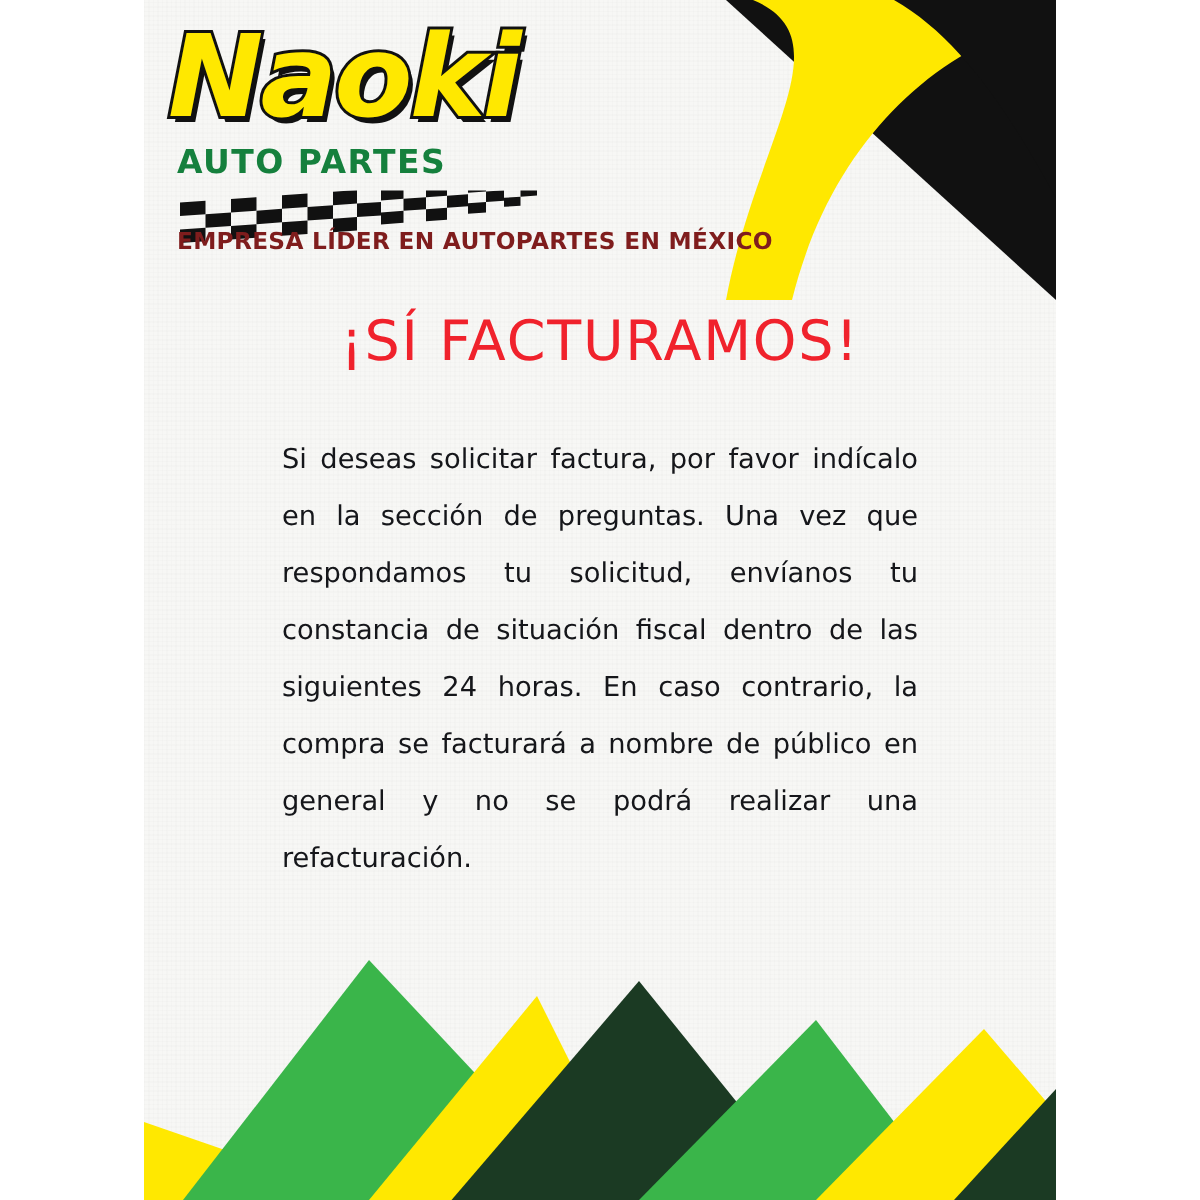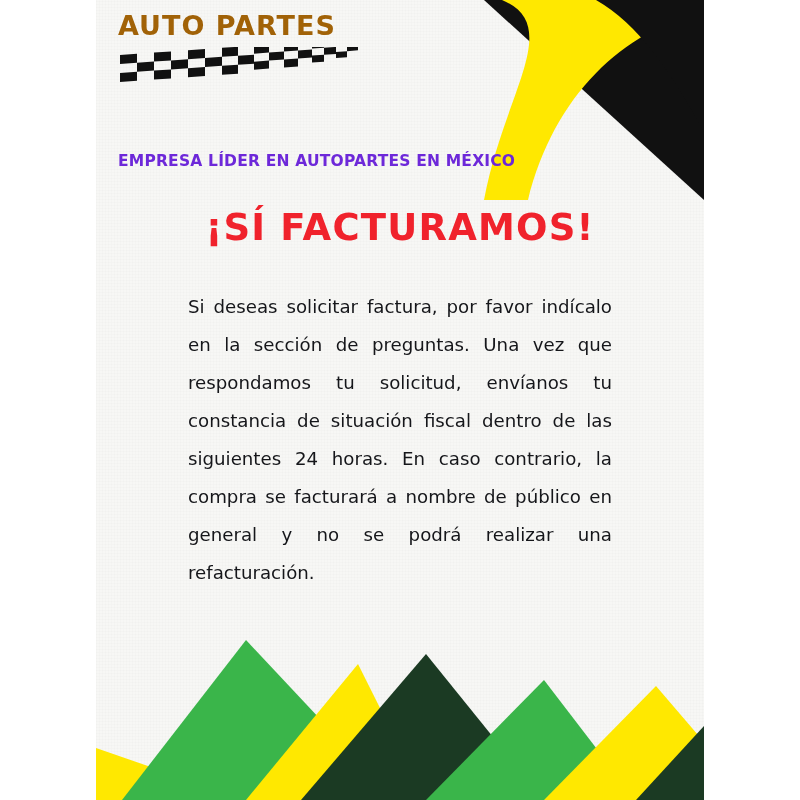--- a/index.html
+++ b/index.html
@@ -91,55 +91,55 @@
     color: #ffe800;
     -webkit-text-stroke: 4px #111111;
     paint-order: stroke fill;
     text-shadow: 3px 4px 0 #111111;
     margin: 0;
     white-space: nowrap;
   }
   .logo-sub {
     font-family: "DejaVu Sans", sans-serif;
     font-weight: bold;
-    font-size: 27px;
+    font-size: 22px;
     letter-spacing: 1px;
-    color: #a16207;
+    color: #15803d;
     margin: 2px 0 0 6px;
     white-space: nowrap;
   }
 
   
   .flag {
     margin-top: 6px;
     margin-left: 8px;
     width: 250px;
     height: 42px;
   }
 
   .tagline {
     position: absolute;
     left: 118px;
     top: 152px;
     font-family: "DejaVu Sans", sans-serif;
     font-weight: bold;
     font-size: 15.5px;
     letter-spacing: 0.2px;
-    color: #6d28d9;
+    color: #7f1d1d;
     white-space: nowrap;
   }
 
   .headline {
     position: absolute;
     left: 0;
     right: 0;
     top: 206px;
     text-align: center;
     font-family: "DejaVu Sans", sans-serif;
-    font-weight: bold;
+    font-weight: normal;
     font-size: 37px;
     letter-spacing: 1.2px;
     color: #f0222c;
   }
 
   .body-text {
     position: absolute;
     left: 188px;
     top: 288px;
     width: 424px;
@@ -174,20 +174,21 @@
   </svg>
 
   <div class="texture"></div>
 
   <div class="side-margin-left"></div>
   <div class="side-margin-right"></div>
 
   <div class="content">
 
     <div class="logo-block">
+      <div class="logo-word">Naoki</div>
       <div class="logo-sub">AUTO PARTES</div>
 
       <svg class="flag" viewBox="0 0 250 42" preserveAspectRatio="none">
         <g transform="skewY(-4)">
           <g transform="translate(0,8)">
             <rect x="0" y="0" width="17" height="9" fill="#111"></rect>
             <rect x="34" y="0" width="17" height="9" fill="#111"></rect>
             <rect x="68" y="0" width="17" height="9" fill="#111"></rect>
             <rect x="102" y="0" width="16" height="9" fill="#111"></rect>
             <rect x="134" y="0" width="15" height="8" fill="#111"></rect>

